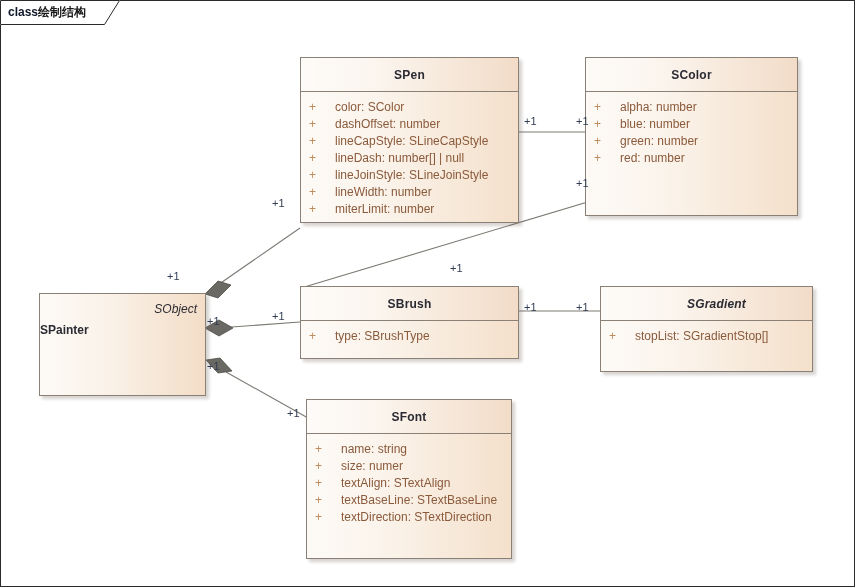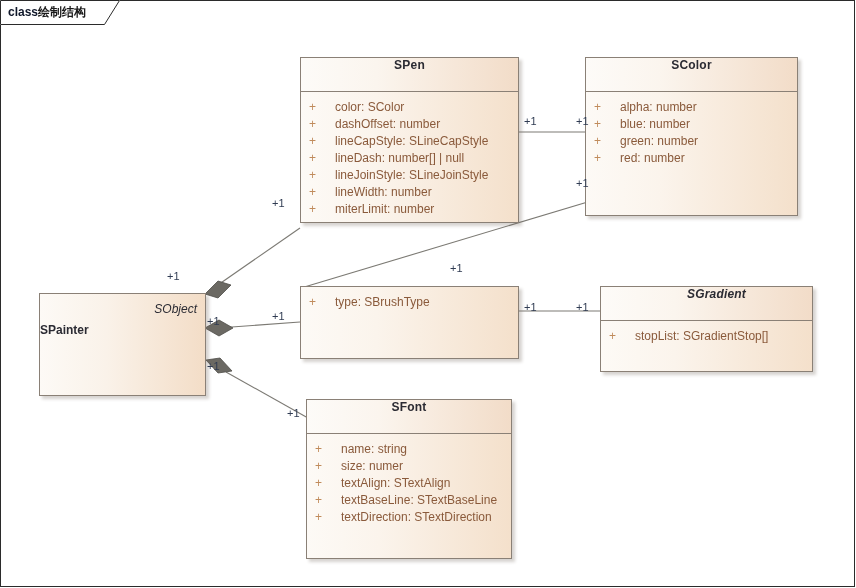--- a/index.html
+++ b/index.html
@@ -88,20 +88,21 @@
     background: linear-gradient(to right, #fdfaf6 0%, #fbf4ec 35%, #f4e0cb 100%);
     box-shadow: 3px 3px 3px rgba(120,110,100,0.30);
     z-index: 2;
   }
   .uml-header {
     position: relative;
     height: 34px;
     border-bottom: 1px solid #8a8076;
     background: linear-gradient(to right, #fdfbf8 0%, #fbf5ee 35%, #f2dcc8 100%);
     display: flex;
+    align-items: center;
     justify-content: center;
     box-sizing: border-box;
   }
   .uml-title {
     font-size: 12px;
     font-weight: bold;
     color: #2b2b33;
     letter-spacing: 0.2px;
   }
   .uml-title.abstract {
@@ -262,20 +263,23 @@
       </div>
     </div>
   </div>
 
   <div class="uml-plain" style="left:39px; top:293px; width:167px; height:103px;">
     <span class="stereo">SObject</span>
     <span class="plain-title">SPainter</span>
   </div>
 
   <div class="uml-class" style="left:300px; top:286px; width:219px; height:73px;">
+    <div class="uml-header">
+      <span class="uml-title">SBrush</span>
+    </div>
     <div class="uml-body">
       <div class="attr-row">
         <span class="attr-vis">+</span>
         <span class="attr-text">type: SBrushType</span>
       </div>
     </div>
   </div>
 
   <div class="uml-class" style="left:600px; top:286px; width:213px; height:86px;">
     <div class="uml-header">

